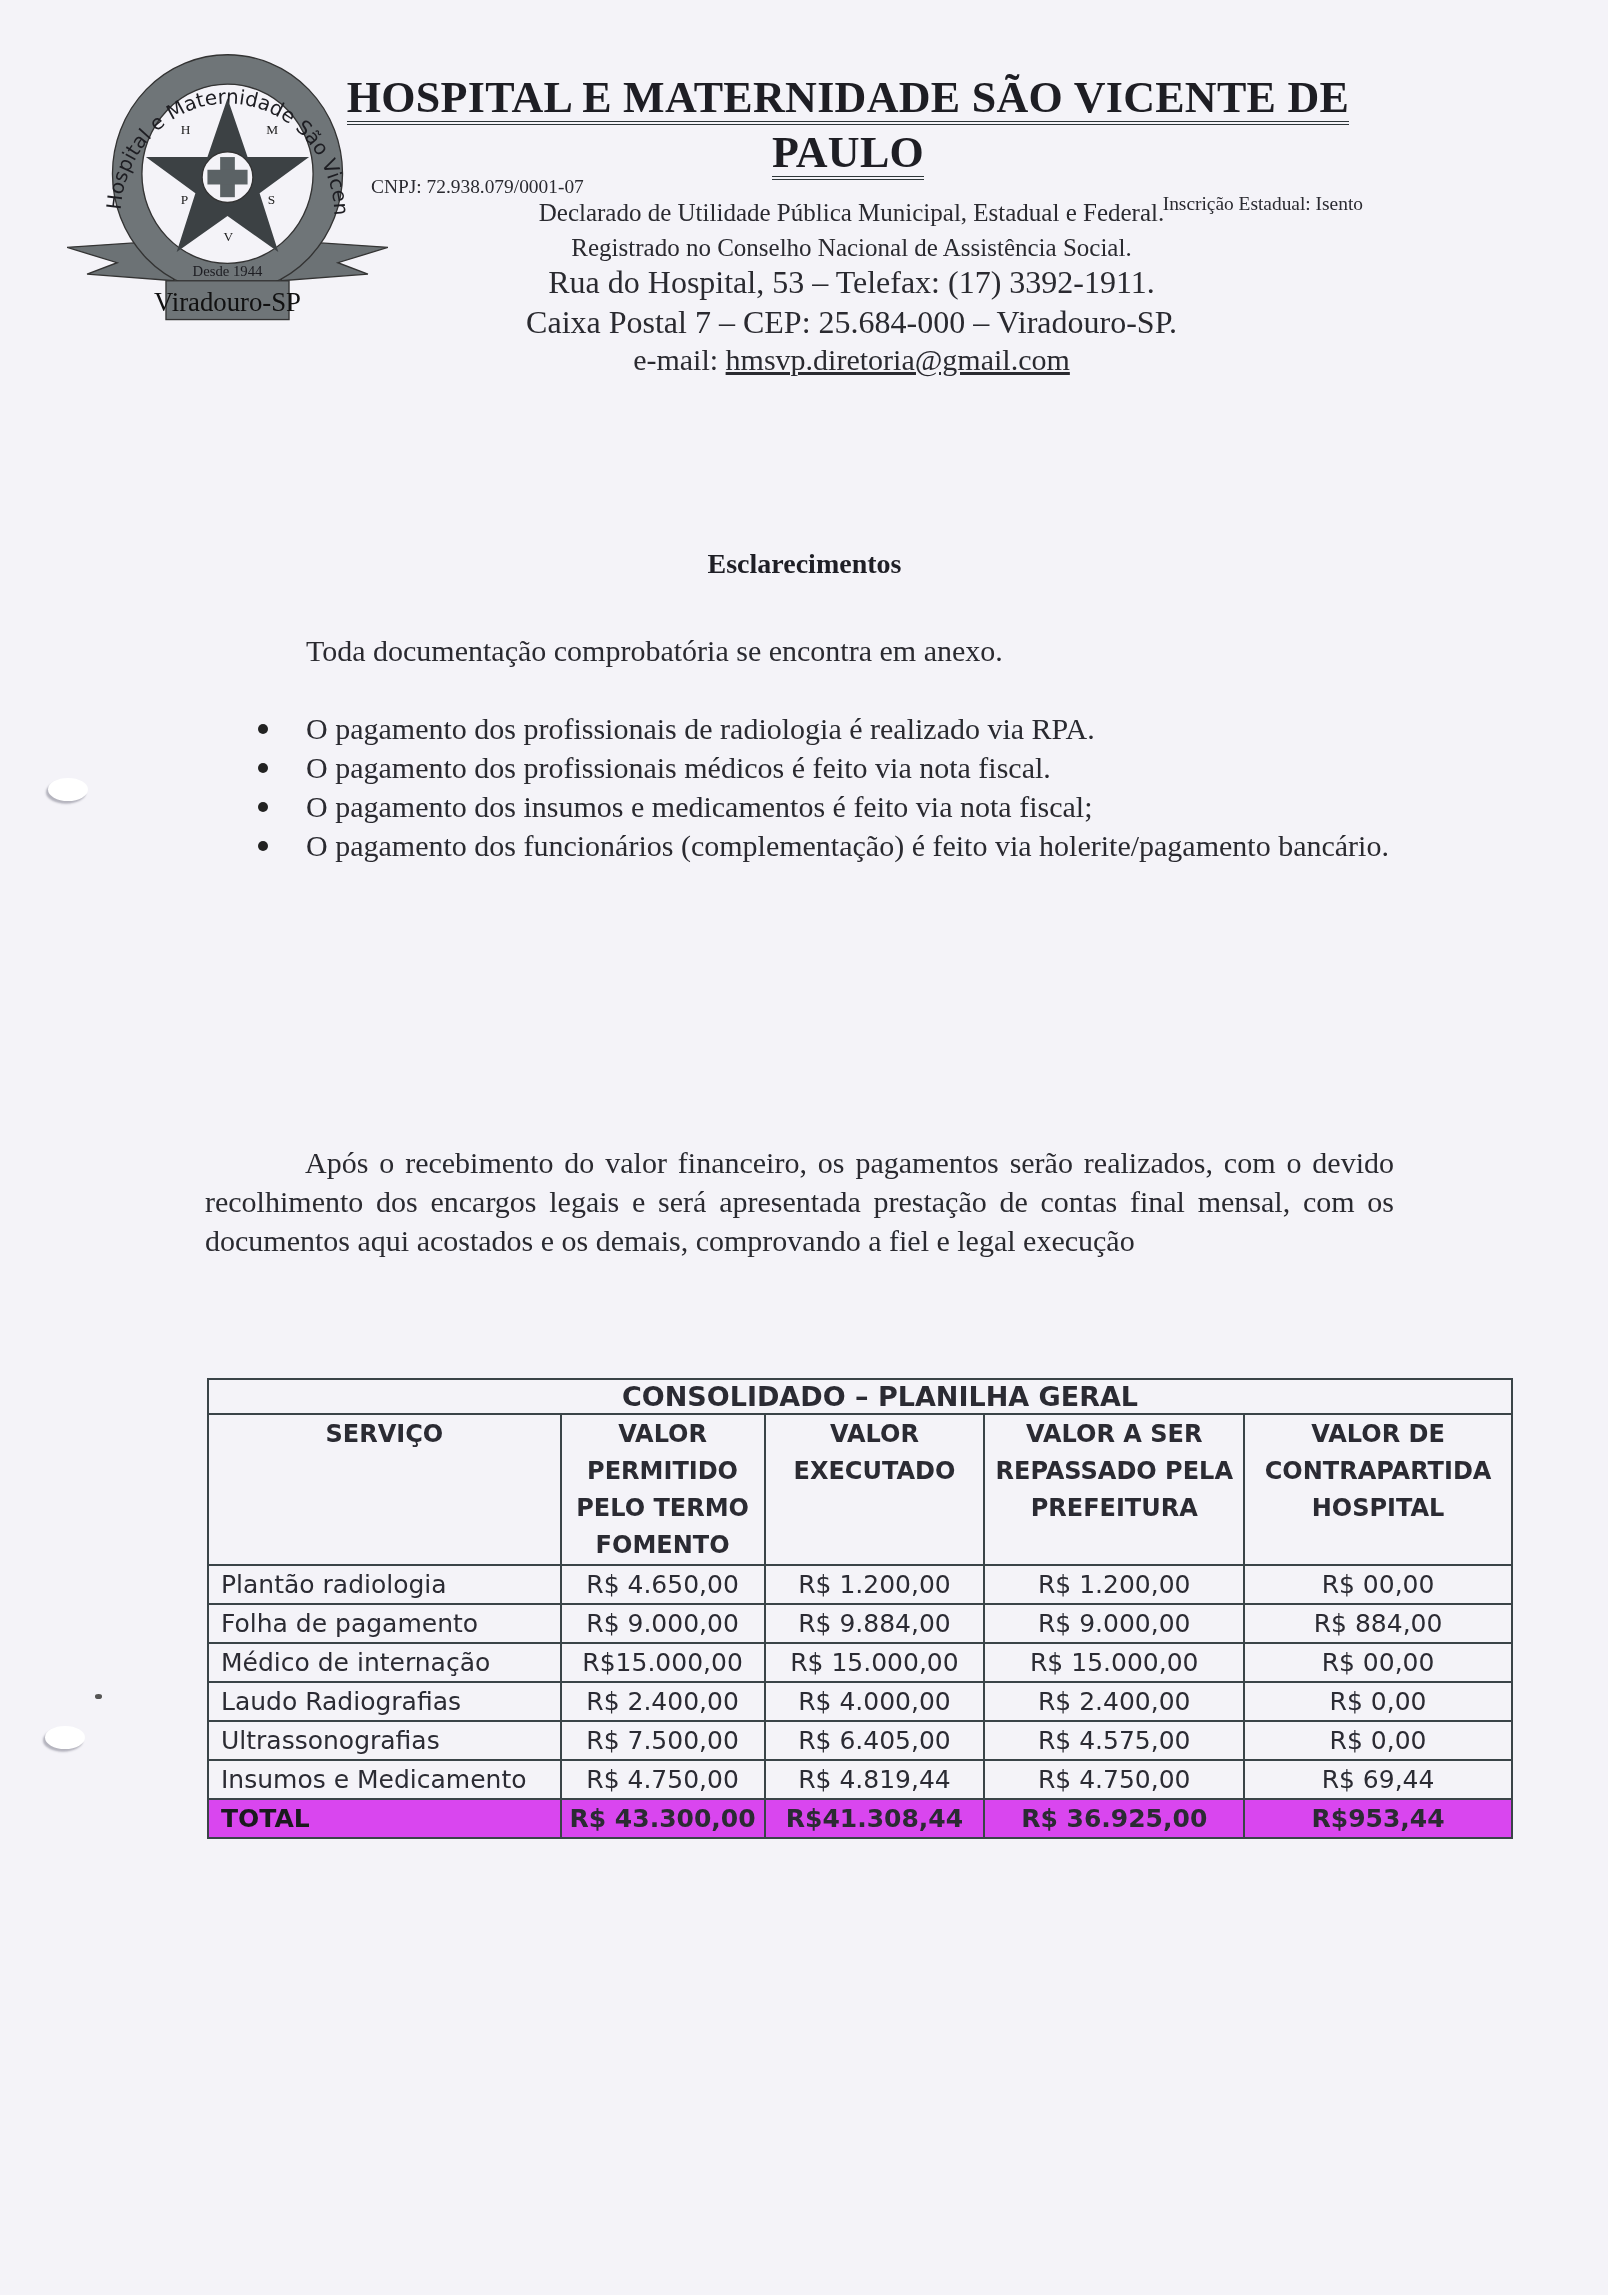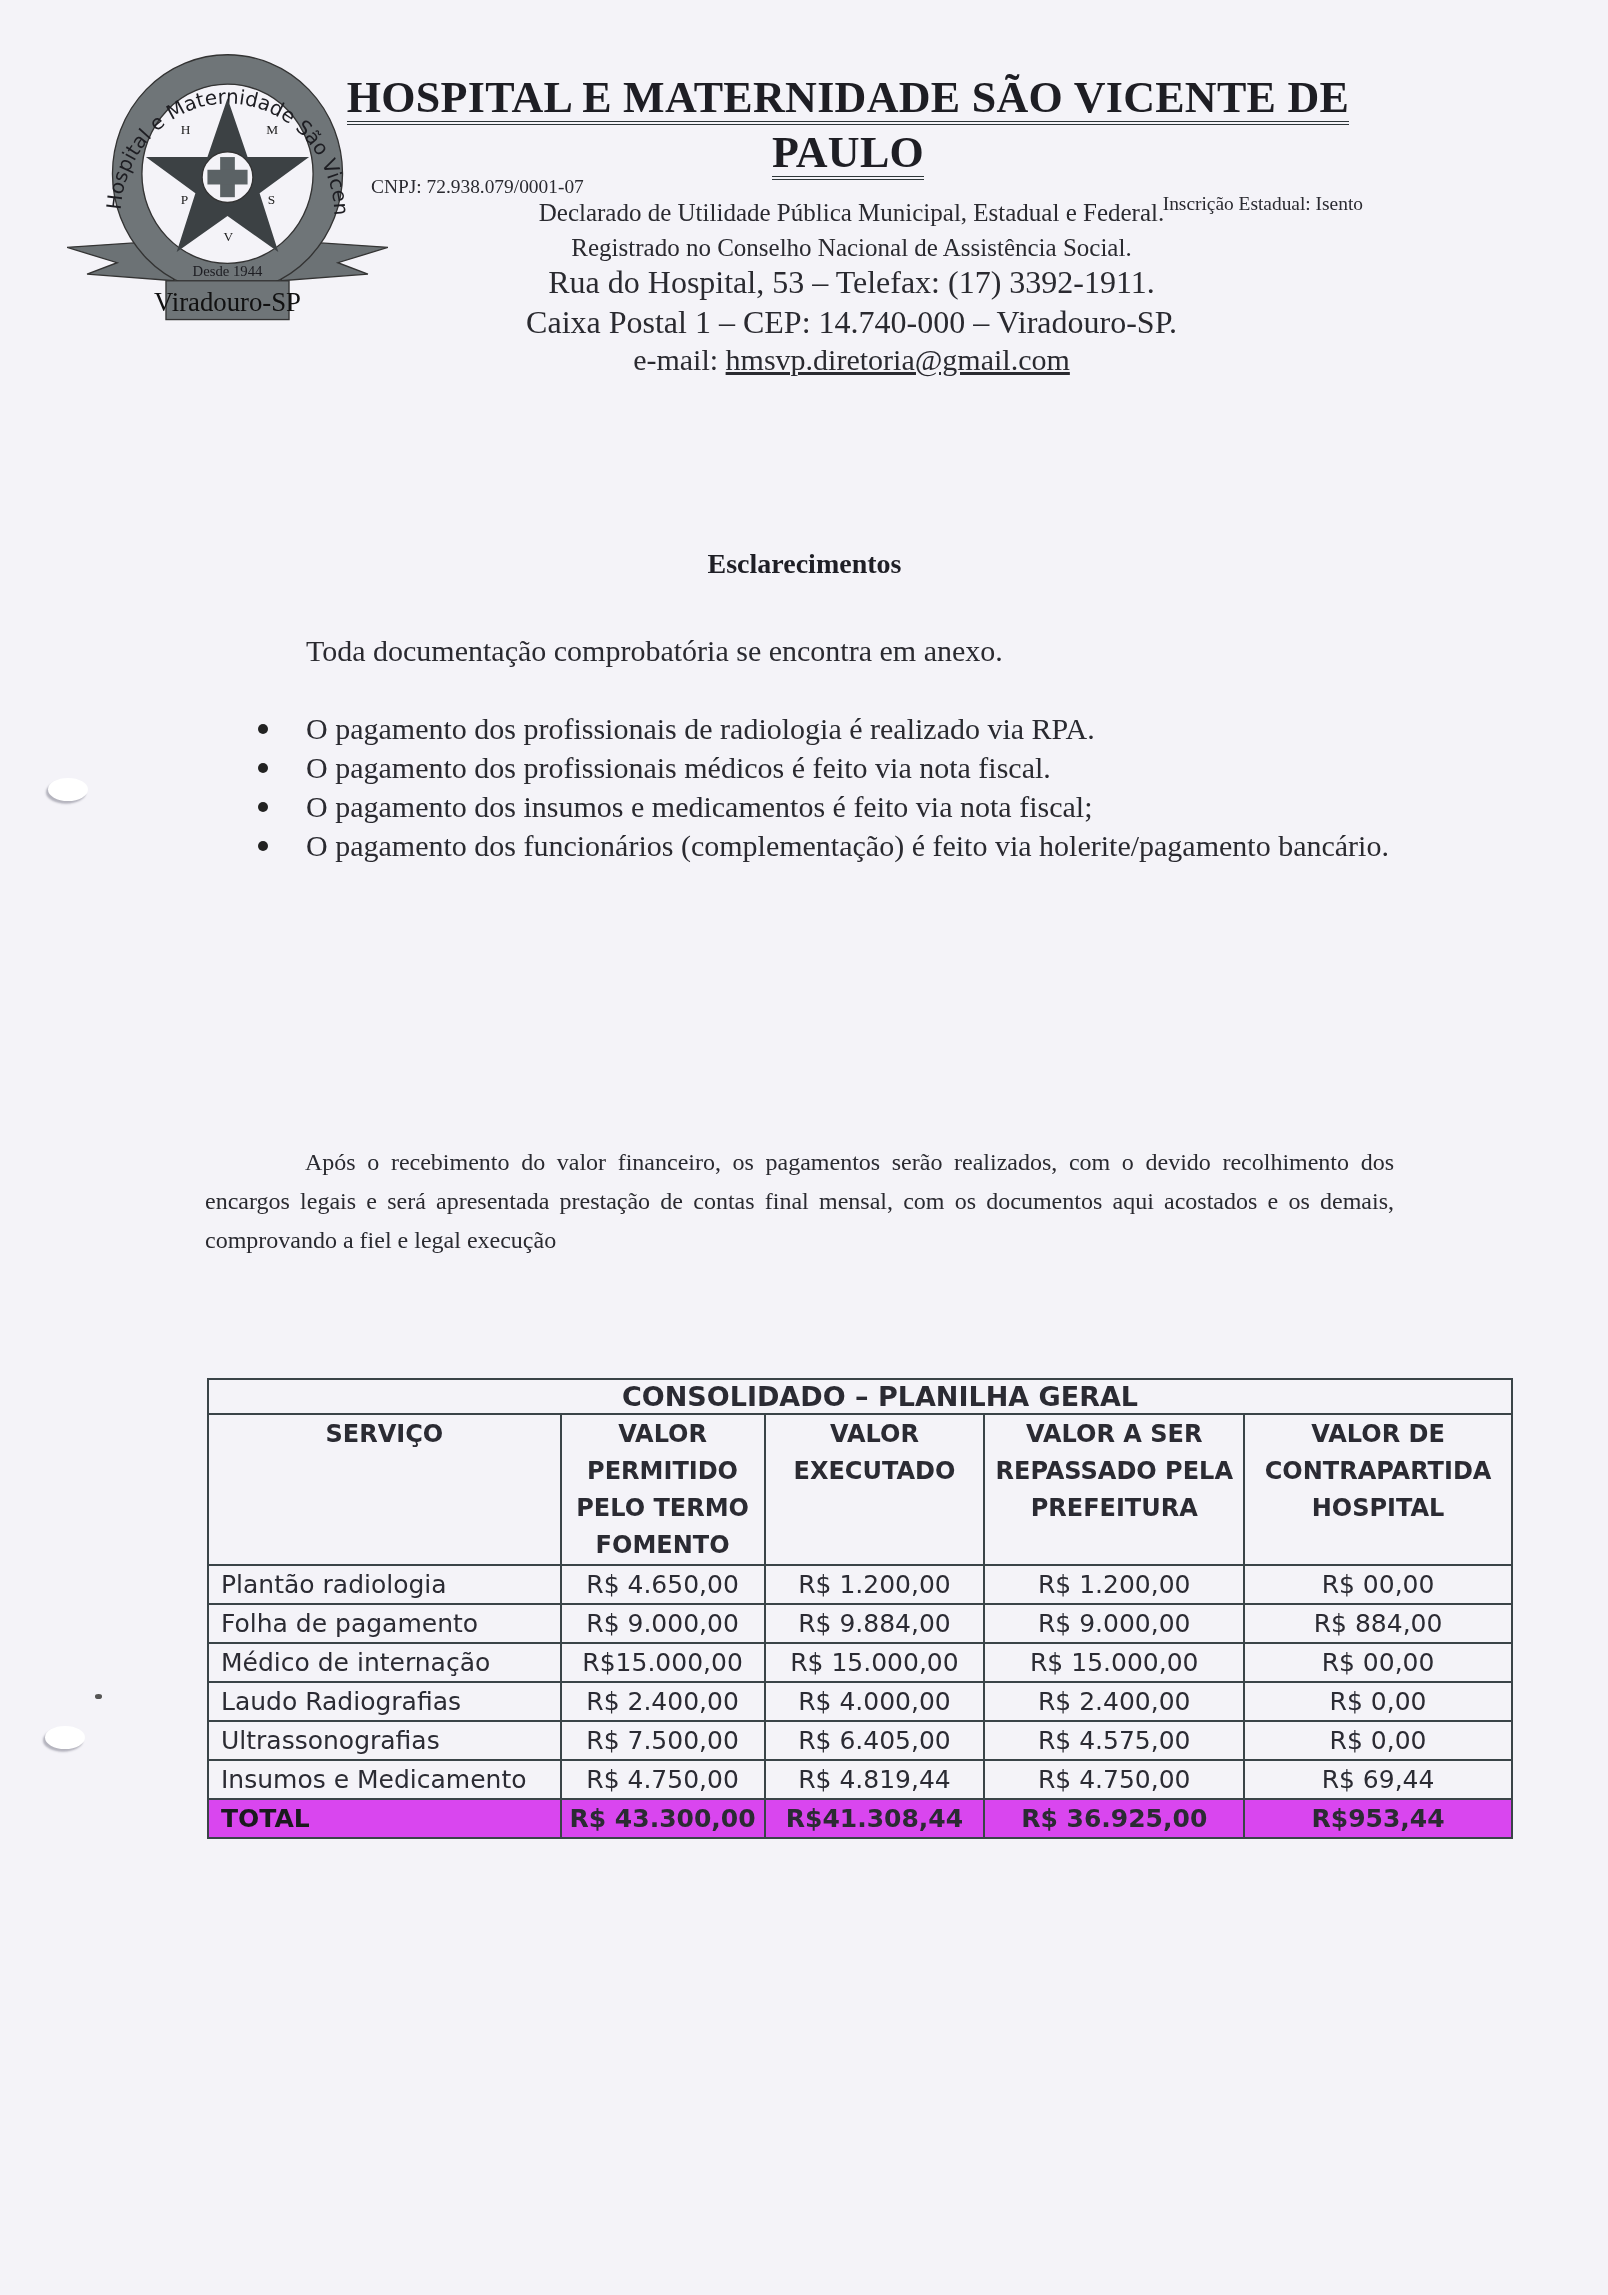--- a/index.html
+++ b/index.html
@@ -24,21 +24,21 @@
   #addr { top:264px; font-size:32px; }
   #caixa { top:304px; font-size:32px; }
   #email { top:343px; font-size:30px; }
   #email .link { text-decoration:underline; }
   
   #heading { left:0; width:1609px; top:548px; text-align:center; font-size:28px; font-weight:bold; color:#1f1f26; }
   #intro { left:306px; top:634px; font-size:30px; }
   #bullets { left:247px; top:709px; width:1155px; margin:0; padding:0; list-style:none; font-size:30px; line-height:39px; }
   #bullets li { position:relative; padding-left:59px; }
   #bullets li .dot { position:absolute; left:10.7px; top:14.7px; width:10.7px; height:10.7px; border-radius:50%; background:#222; }
-  #para { left:205px; top:1143px; width:1189px; font-size:24px; line-height:39px; text-align:justify; }
+  #para { left:205px; top:1143px; width:1189px; font-size:30px; line-height:39px; text-align:justify; }
   #para .indent { display:inline-block; width:100px; }
   
   #tbl { left:207px; top:1378px; width:1306px; border-collapse:collapse; font-family:"DejaVu Sans", "Liberation Sans", sans-serif; color:#2b2b33; }
   #tbl td, #tbl th { border:2px solid #3a4448; padding:0; text-align:center; }
   #tbl .caption-cell { font-weight:bold; font-size:27px; height:33px; line-height:33px;padding-left:40px; }
   #tbl th { font-weight:bold; font-size:24px; line-height:37px; vertical-align:top; padding-top:1.3px; }
   #tbl .hdr-row { height:148px; }
   #tbl td { font-size:25px; height:37px; line-height:37px; }
   #tbl td.svc { text-align:left; padding-left:12px; }
   #tbl tr.total td { background:#d946ef; font-weight:bold; }
@@ -82,21 +82,21 @@
 </svg>
 
 <div id="title1" class="abs title-line"><span class="title-u">HOSPITAL E MATERNIDADE SÃO VICENTE DE</span></div>
 <div id="title2" class="abs title-line"><span class="title-u">PAULO</span></div>
 
 <div id="cnpj" class="abs">CNPJ: 72.938.079/0001-07</div>
 <div id="ie" class="abs">Inscrição Estadual: Isento</div>
 <div id="decl" class="abs info-line">Declarado de Utilidade Pública Municipal, Estadual e Federal.</div>
 <div id="reg" class="abs info-line">Registrado no Conselho Nacional de Assistência Social.</div>
 <div id="addr" class="abs info-line">Rua do Hospital, 53 – Telefax: (17) 3392-1911.</div>
-<div id="caixa" class="abs info-line">Caixa Postal 1 – CEP: 14.740-000 – Viradouro-SP.</div>
+<div id="caixa" class="abs info-line">Caixa Postal 7 – CEP: 25.684-000 – Viradouro-SP.</div>
 <div id="email" class="abs info-line"><span>e-mail: </span><span class="link">hmsvp.diretoria@gmail.com</span></div>
 
 <div id="heading" class="abs">Esclarecimentos</div>
 <div id="intro" class="abs">Toda documentação comprobatória se encontra em anexo.</div>
 
 <ul id="bullets" class="abs">
   <li><span class="dot"></span><span>O pagamento dos profissionais de radiologia é realizado via RPA.</span></li>
   <li><span class="dot"></span><span>O pagamento dos profissionais médicos é feito via nota fiscal.</span></li>
   <li><span class="dot"></span><span>O pagamento dos insumos e medicamentos é feito via nota fiscal;</span></li>
   <li><span class="dot"></span><span>O pagamento dos funcionários (complementação) é feito via holerite/pagamento bancário.</span></li>

